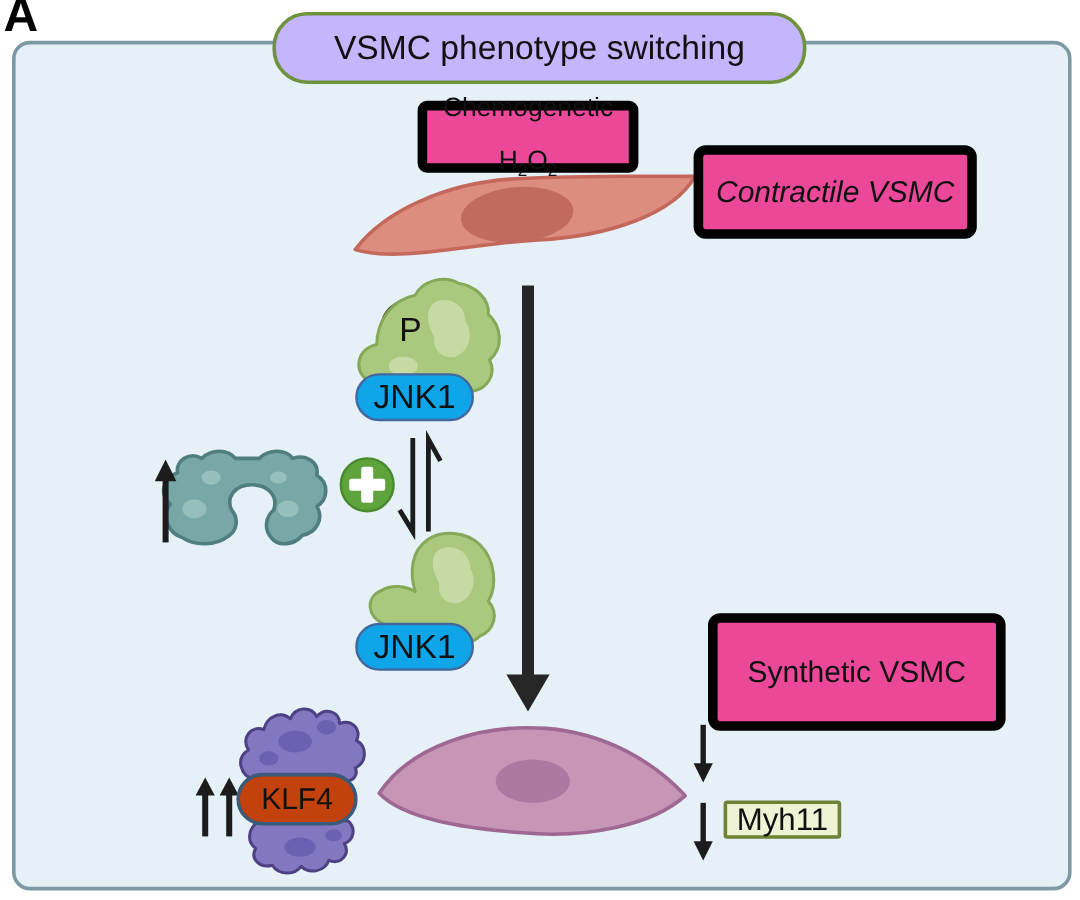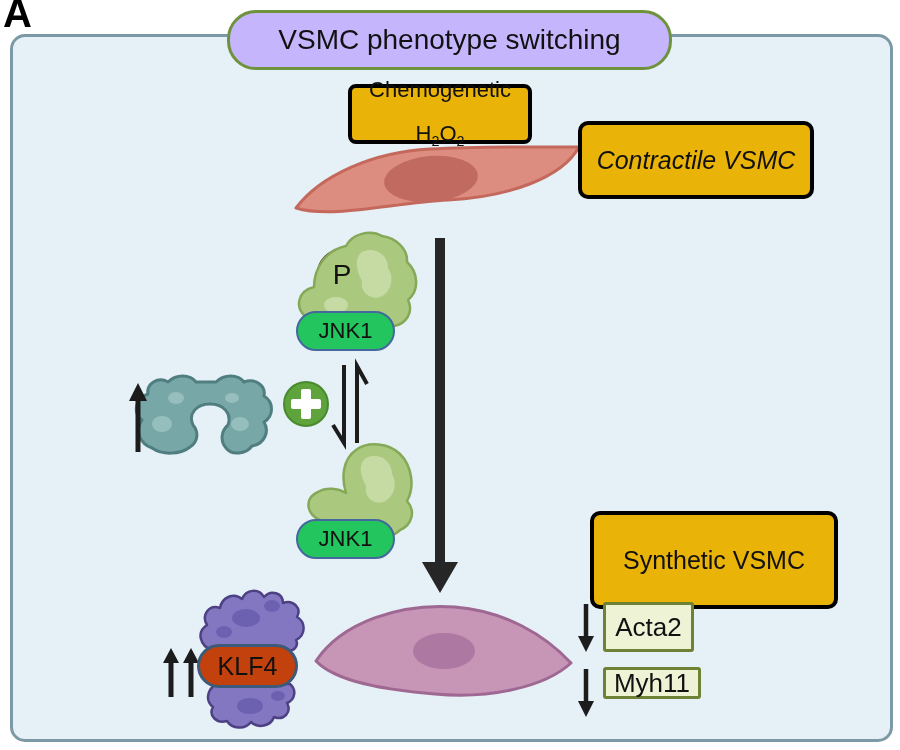--- a/index.html
+++ b/index.html
@@ -12,27 +12,27 @@
            background:#e5f0f7; border:3px solid #7e99a6; border-radius:15px; box-sizing:border-box; }
 
   svg.shapes { position:absolute; left:0; top:0; }
 
   .box { position:absolute; box-sizing:border-box; display:flex; align-items:center;
          justify-content:center; color:#111; text-align:center; }
 
   .title-pill { left:227px; top:10px; width:445px; height:60px; background:#c4b5fd;
                 border:3px solid #6f923c; border-radius:29px; font-size:28px; }
 
-  .lav { background:#eab308; border:4px solid #000000;gap:18px; }
+  .lav { background:#ec4899; border:8px solid #000000;gap:18px; }
   .chemo { left:348px; top:84px; width:184px; height:60px; border-radius:8px;
            flex-direction:column; font-size:22px; line-height:1.18; }
   .contractile { left:578px; top:121px; width:236px; height:78px; border-radius:10px; font-size:25px;font-style:italic; }
   .synthetic  { left:590px; top:511px; width:248px; height:98px; border-radius:10px; font-size:25px; }
 
-  .pill { background:#22c55e; border:2.5px solid #44679e; border-radius:20px; font-size:22px; }
+  .pill { background:#0ea5e9; border:2.5px solid #44679e; border-radius:20px; font-size:28px; }
   .jnk1-top    { left:296px; top:311px; width:99px;  height:40px; }
   .dusp3-pill  { left:155px; top:355px; width:102px; height:41px; border-color:#3f5e8c; }
   .jnk1-bottom { left:296px; top:519px; width:99px;  height:40px; }
   .klf4-pill   { left:197px; top:644px; width:101px; height:44px; border-radius:22px;
                  border-width:3px; border-color:#3c5a7a; font-size:25px; background:#c2410c; }
 
   .gene { background:#eef3d6; border:3px solid #6e8135; border-radius:3px; font-size:26px; }
   .acta2 { left:603px; top:602px; width:91px; height:50px; }
   .myh11 { left:603px; top:667px; width:98px; height:32px; }
 
@@ -161,17 +161,16 @@
 
   <div class="box pill jnk1-top">JNK1</div>
 
 
   <div class="box pill jnk1-bottom">JNK1</div>
 
   <div class="box lav synthetic">Synthetic VSMC</div>
 
   <div class="box pill klf4-pill">KLF4</div>
 
-  <div class="box gene acta2">Acta2</div>
 
   <div class="box gene myh11">Myh11</div>
 
 </div>
 
 </body></html>

